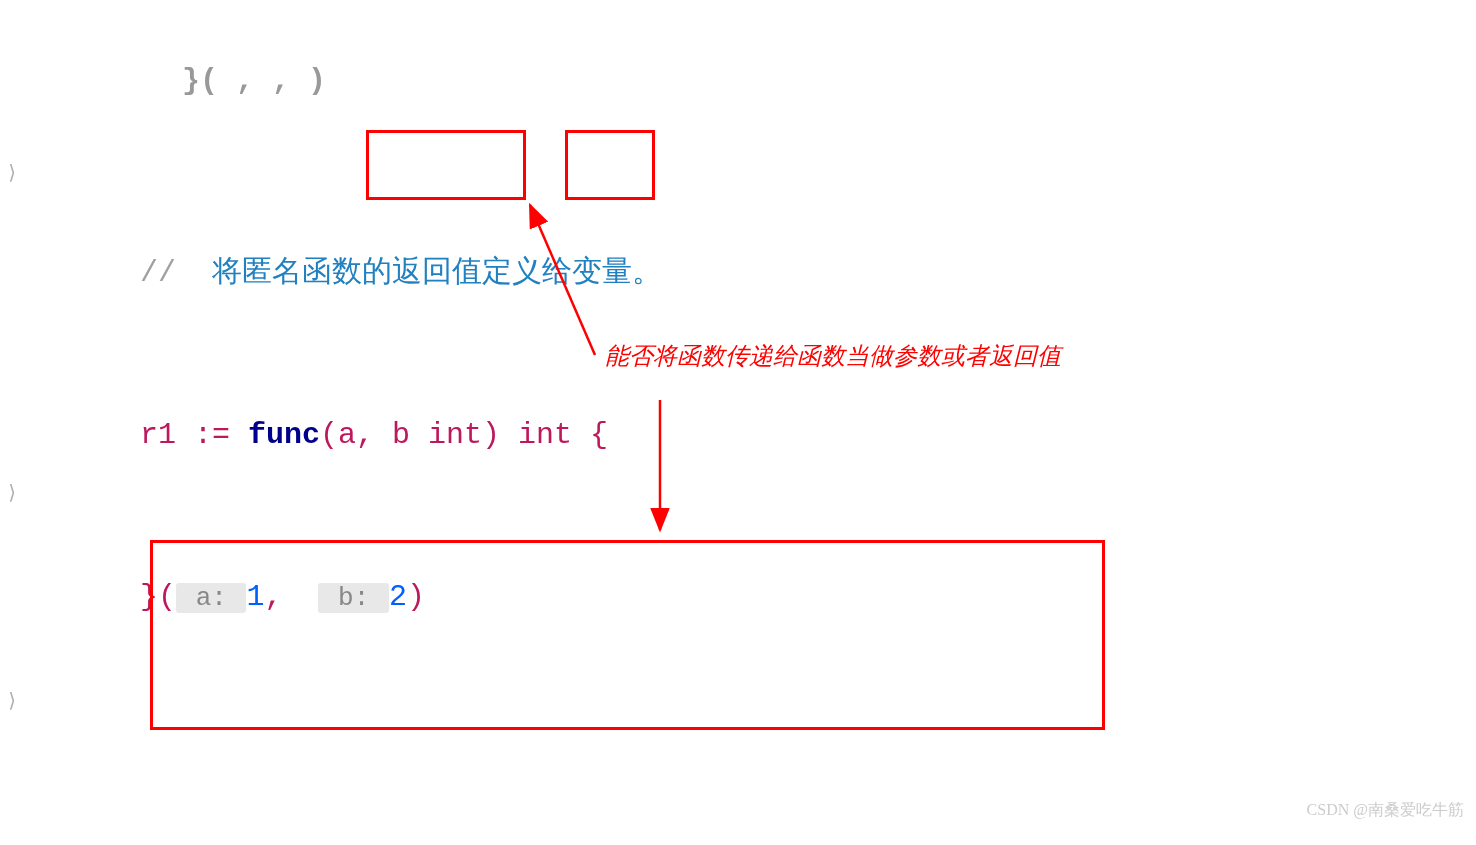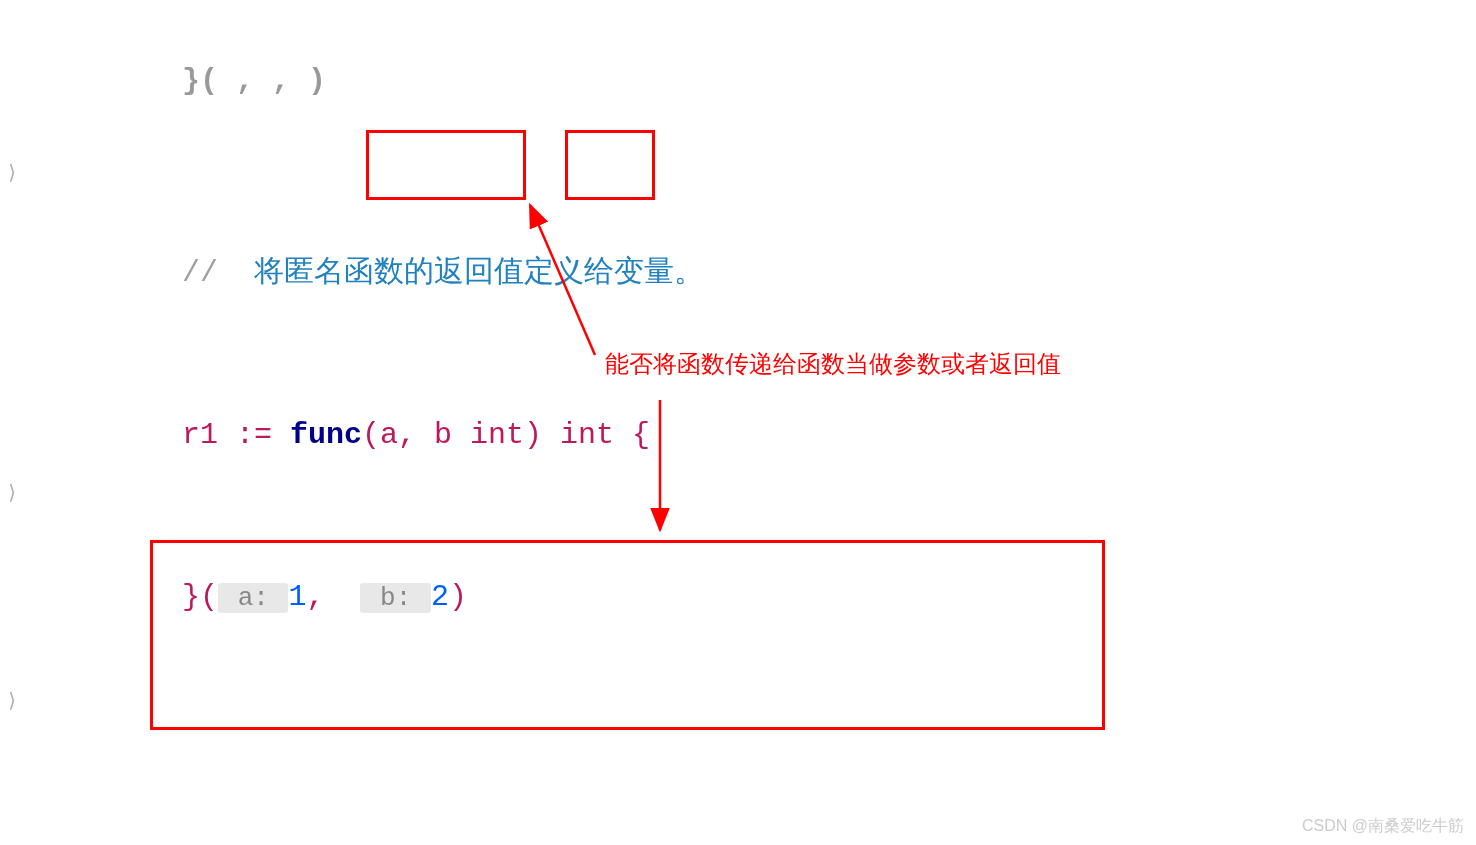--- a/index.html
+++ b/index.html
@@ -11,21 +11,21 @@
       height: 845px;
       overflow: hidden;
     }
     .code-container {
       padding: 0;
       font-size: 30px;
       line-height: 1.8;
       position: relative;
     }
     .line {
-      padding-left: 110px;
+      padding-left: 68px;
       white-space: pre;
       position: relative;
     }
     .line-0 {
       padding-left: 110px;
       color: #999;
       font-weight: bold;
     }
     .comment { color: #2080c0; }
     .comment-slash { color: #a0a0a0; }
@@ -48,28 +48,28 @@
     .red-box-1 { left: 366px; top: 130px; width: 160px; height: 70px; }
     .red-box-2 { left: 565px; top: 130px; width: 90px; height: 70px; }
     .red-box-3 { left: 150px; top: 540px; width: 955px; height: 190px; }
     
     .annotation-text {
       position: absolute;
       color: #ff0000;
       font-family: "Microsoft YaHei", sans-serif;
       font-size: 24px;
     }
-    .anno-1 { left: 605px; top: 348px; }
+    .anno-1 { left: 605px; top: 340px; font-style: italic; }
     
     .watermark {
       position: absolute;
       right: 12px;
-      bottom: 8px;
+      bottom: 24px;
       color: #ccc;
-      font-family: Liberation Sans, sans-serif;
+      font-family: Liberation Serif, serif;
       font-size: 16px;
     }
     
     svg.arrow {
       position: absolute;
       pointer-events: none;
       overflow: visible;
     }
     
     .gutter-marker {

